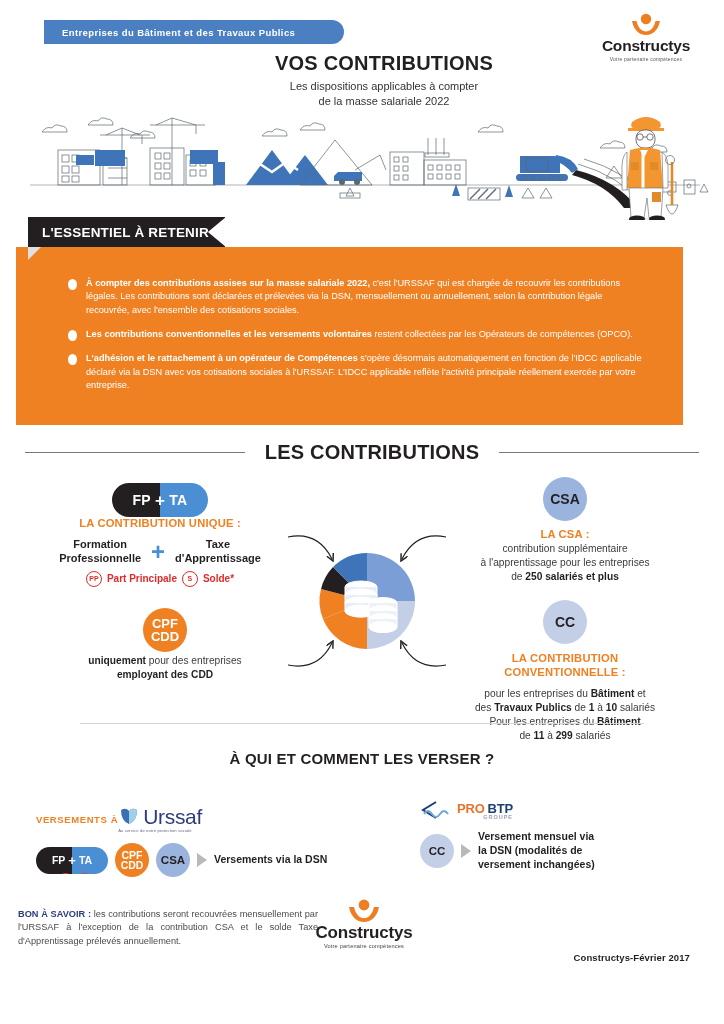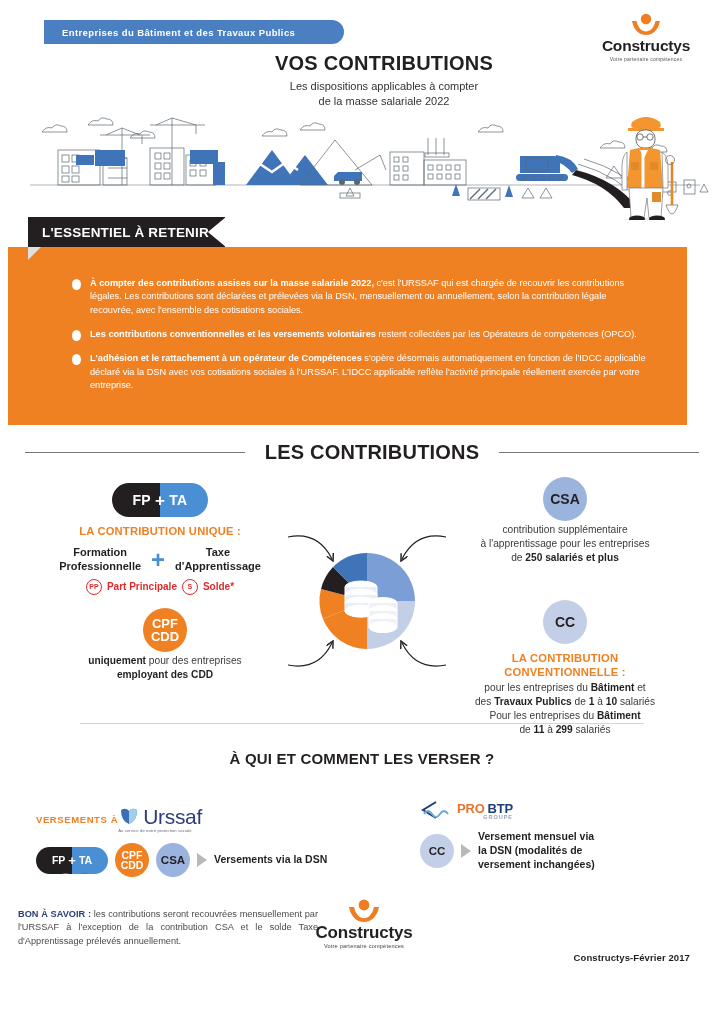--- a/index.html
+++ b/index.html
@@ -56,23 +56,22 @@
   }
   .ribbon-fold{
     position:absolute;left:28px;top:247px;width:13px;height:13px;
     background:#e0e0e0;
     clip-path:polygon(0 0,100% 0,0 100%);
     z-index:5;
   }
 
   
   .orange{
-    position:absolute;left:8px;top:247px;width:667px;height:178px;
+    position:absolute;left:16px;top:247px;width:667px;height:178px;
     background:#f08122;
-    padding-left:12px;
   }
   .bullets{padding:30px 40px 0 52px;}
   .bullet{display:flex;margin-bottom:11px;}
   .bullet-dot{
     flex:0 0 auto;width:9px;height:11px;border-radius:50%/50%;
     background:#ffffff;margin:2px 9px 0 0;
   }
   .bullet p{margin:0;font-size:9.2px;line-height:1.45;color:#ffffff;}
   .bullet b{font-weight:bold;}
 
@@ -407,21 +406,21 @@
         <div class="pill">
           <div class="half-l"></div>
           <div class="half-r"></div>
           <div class="lbl">
             <span>FP</span>
             <span class="plus-glyph">+</span>
             <span>TA</span>
           </div>
         </div>
       </div>
-      <div class="orange-head" style="margin-top:8px">LA CONTRIBUTION UNIQUE :</div>
+      <div class="orange-head" style="">LA CONTRIBUTION UNIQUE :</div>
       <div class="fp-ta-line">
         <div class="cell">
           <div>Formation</div>
           <div>Professionnelle</div>
         </div>
         <div class="big-plus">+</div>
         <div class="cell">
           <div>Taxe</div>
           <div>d'Apprentissage</div>
         </div>
@@ -473,36 +472,37 @@
           <path d="M56 72 v8 a14 5.5 0 0 0 28 0 v-8" fill="#eef2f8"></path>
           <ellipse cx="70" cy="80" rx="14" ry="5.5" fill="#fff"></ellipse>
         </g>
       </svg>
     </div>
 
     <div class="blk-csa">
       <div class="circ-center">
         <div class="circ csa">CSA</div>
       </div>
+      <div class="orange-head" style="margin-top:7px">LA CSA :</div>
       <div class="body-txt" style="margin-top:2px">
         <div>contribution supplémentaire</div>
         <div>à l'apprentissage pour les entreprises</div>
         <div><span>de </span><b>250 salariés et plus</b></div>
       </div>
     </div>
 
     <div class="blk-cc">
       <div class="circ-center">
         <div class="circ cc">CC</div>
       </div>
       <div class="orange-head" style="margin-top:7px;line-height:1.25">
         <div>LA CONTRIBUTION</div>
         <div>CONVENTIONNELLE :</div>
       </div>
-      <div class="body-txt" style="margin-top:2px">
+      <div class="body-txt" style="margin-top:8px">
         <div><span>pour les entreprises du </span><b>Bâtiment</b><span> et</span></div>
         <div><span>des </span><b>Travaux Publics</b><span> de </span><b>1</b><span> à </span><b>10</b><span> salariés</span></div>
         <div><span>Pour les entreprises du </span><b>Bâtiment</b></div>
         <div><span>de </span><b>11</b><span> à </span><b>299</b><span> salariés</span></div>
       </div>
     </div>
 
     <div class="divider"></div>
   </div>
 

